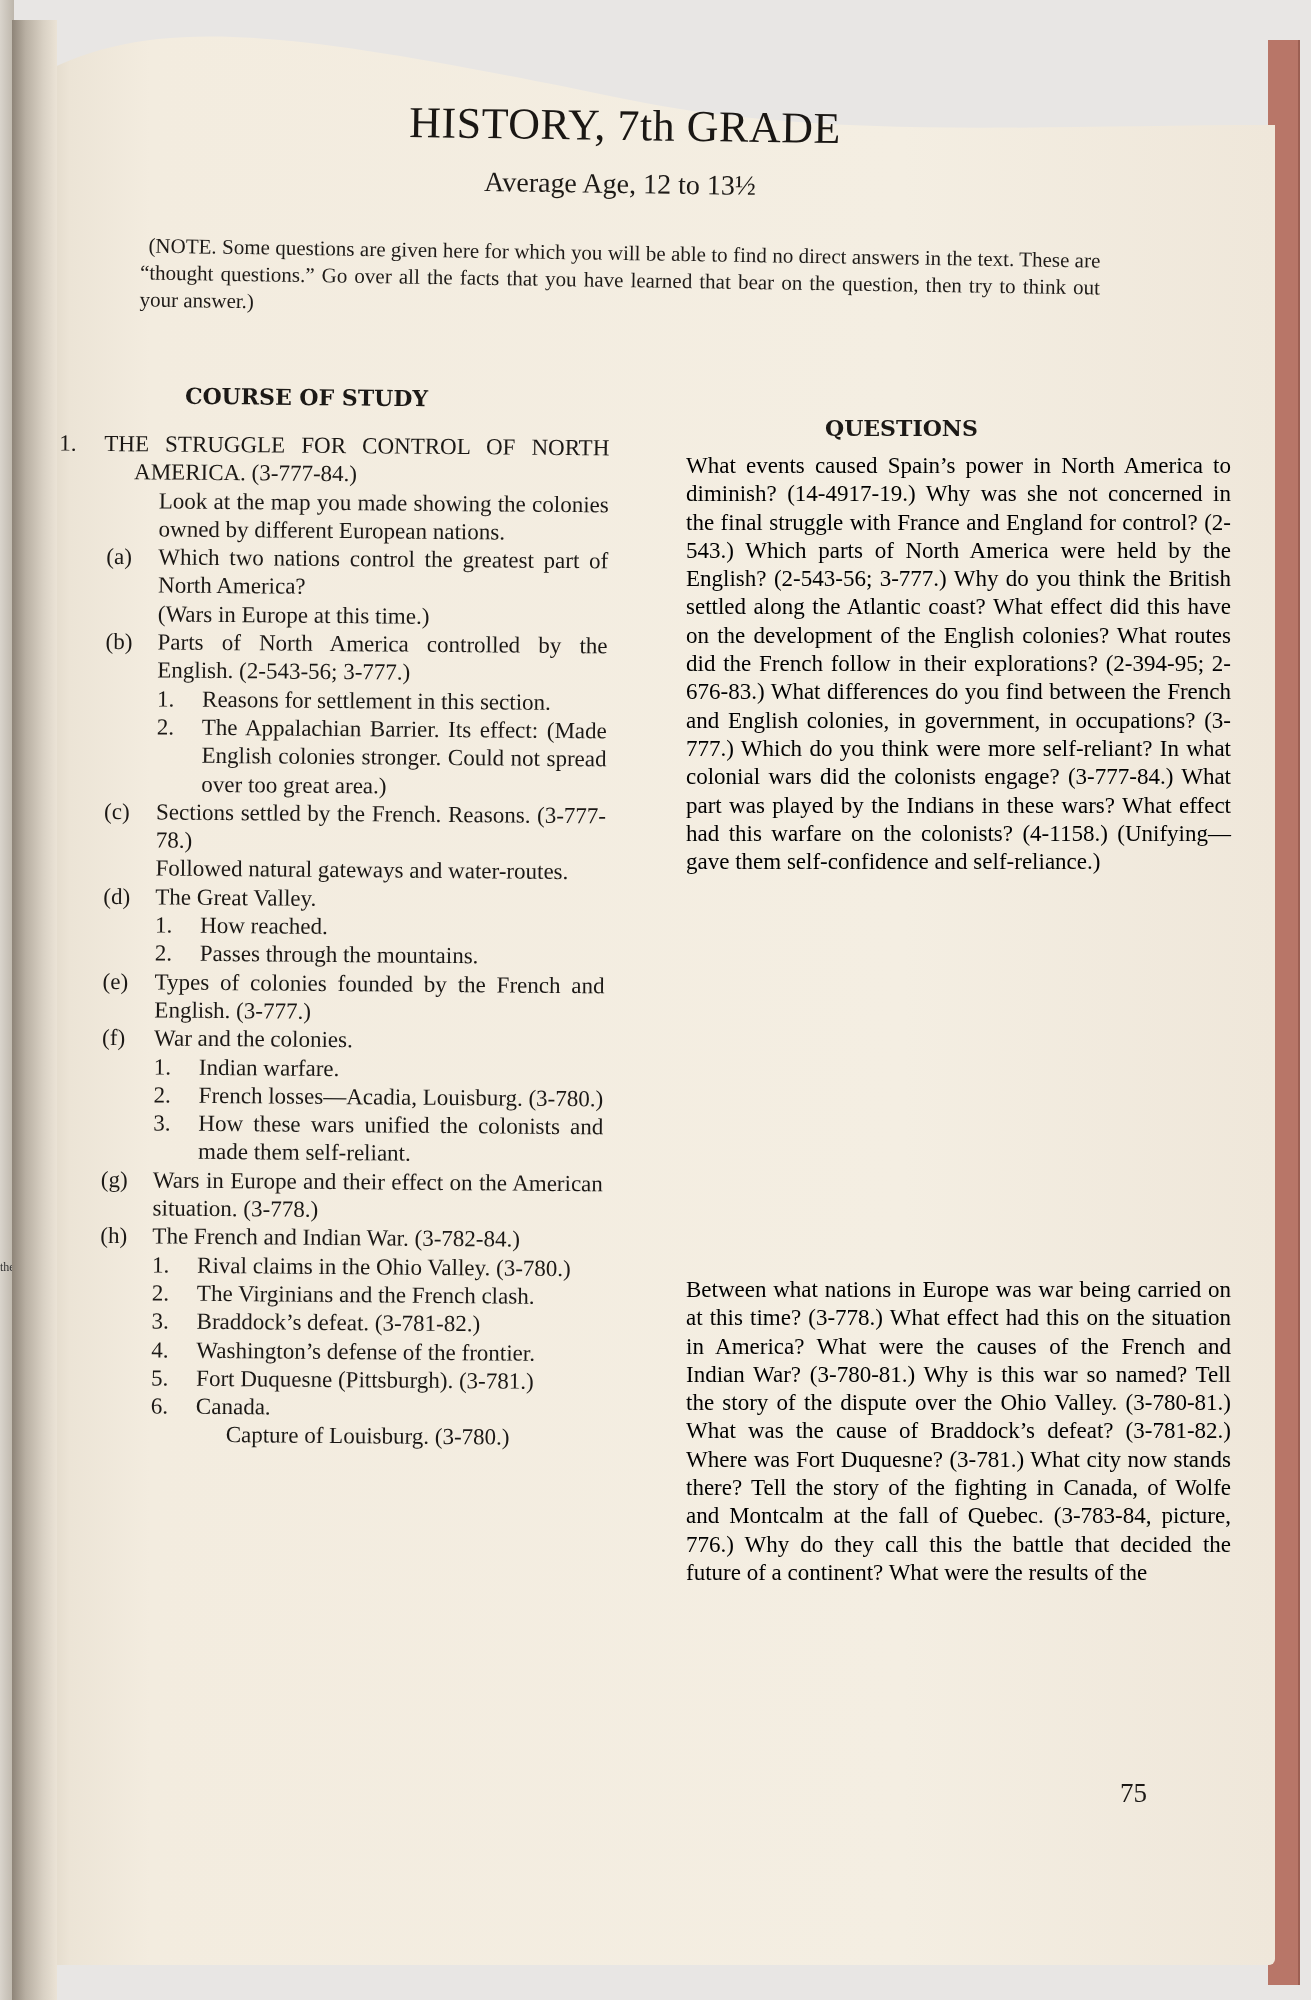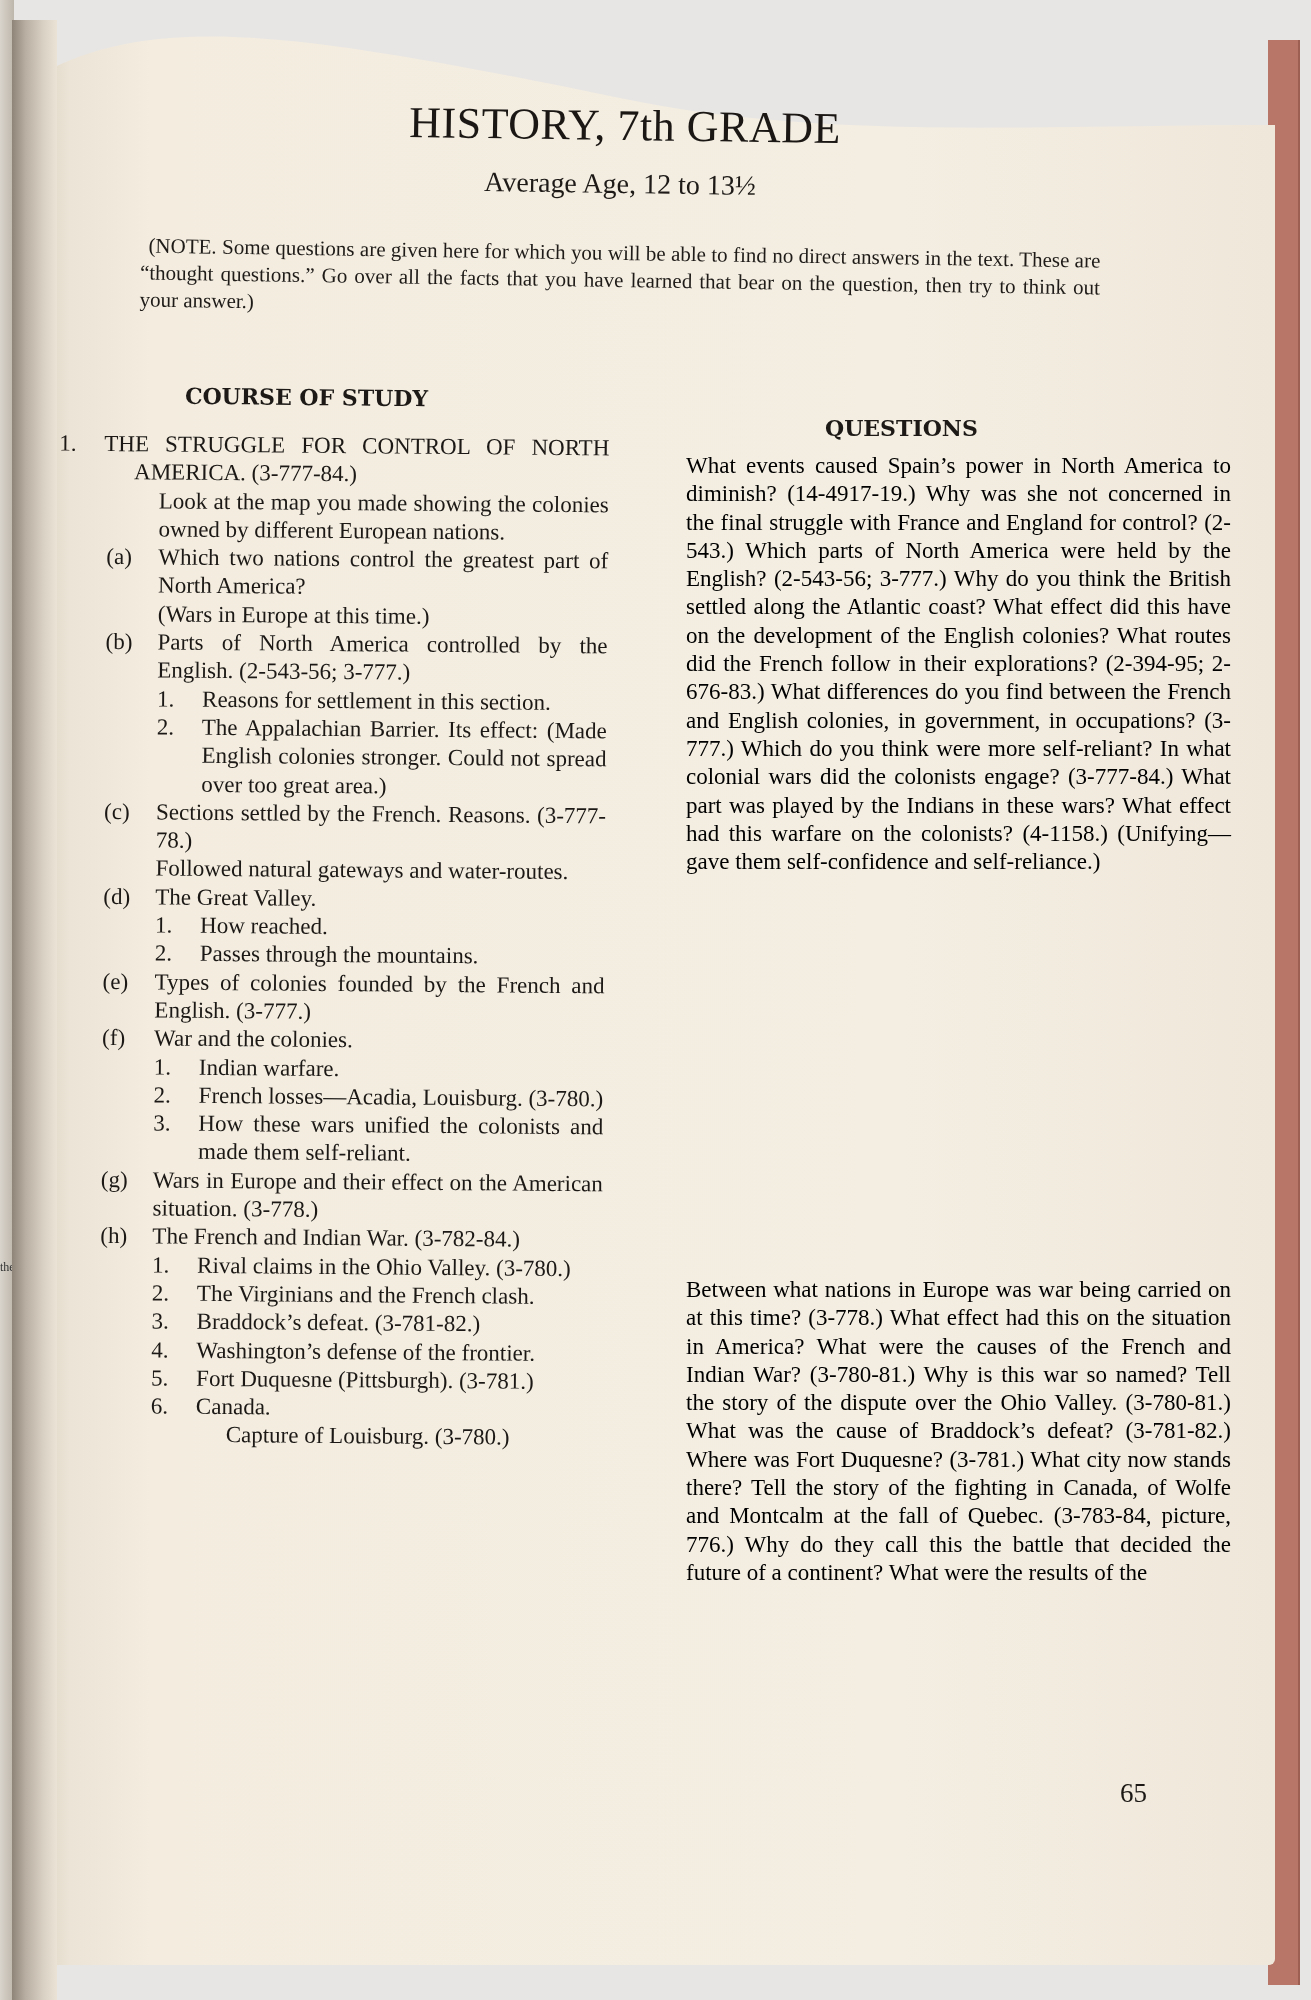--- a/index.html
+++ b/index.html
@@ -190,13 +190,13 @@
         <span class="num">6.</span>
         <span class="txt">Canada.</span>
       </div>
       <div class="cont2">Capture of Louisburg. (3-780.)</div>
     </div>
 </div>
 
 <div class="right-col">What events caused Spain’s power in North America to diminish? (14-4917-19.) Why was she not concerned in the final struggle with France and England for control? (2-543.) Which parts of North America were held by the English? (2-543-56; 3-777.) Why do you think the British settled along the Atlantic coast? What effect did this have on the development of the English colonies? What routes did the French follow in their explorations? (2-394-95; 2-676-83.) What differences do you find between the French and English colonies, in government, in occupations? (3-777.) Which do you think were more self-reliant? In what colonial wars did the colonists engage? (3-777-84.) What part was played by the Indians in these wars? What effect had this warfare on the colonists? (4-1158.) (Unifying—gave them self-confidence and self-reliance.)</div>
 <div class="right-col second">Between what nations in Europe was war being carried on at this time? (3-778.) What effect had this on the situation in America? What were the causes of the French and Indian War? (3-780-81.) Why is this war so named? Tell the story of the dispute over the Ohio Valley. (3-780-81.) What was the cause of Braddock’s defeat? (3-781-82.) Where was Fort Duquesne? (3-781.) What city now stands there? Tell the story of the fighting in Canada, of Wolfe and Montcalm at the fall of Quebec. (3-783-84, picture, 776.) Why do they call this the battle that decided the future of a continent? What were the results of the</div>
 
-<div class="page-number">65</div>
+<div class="page-number">75</div>
 
 </body></html>

